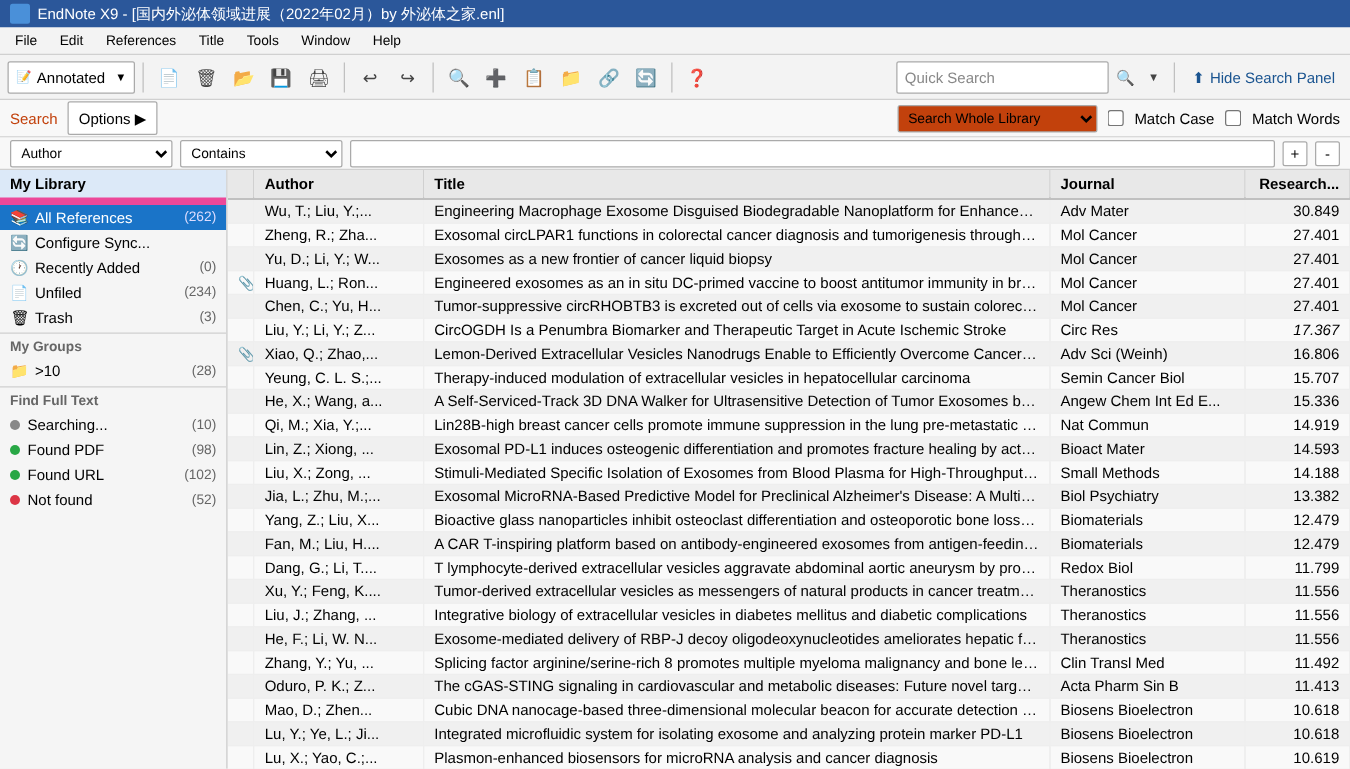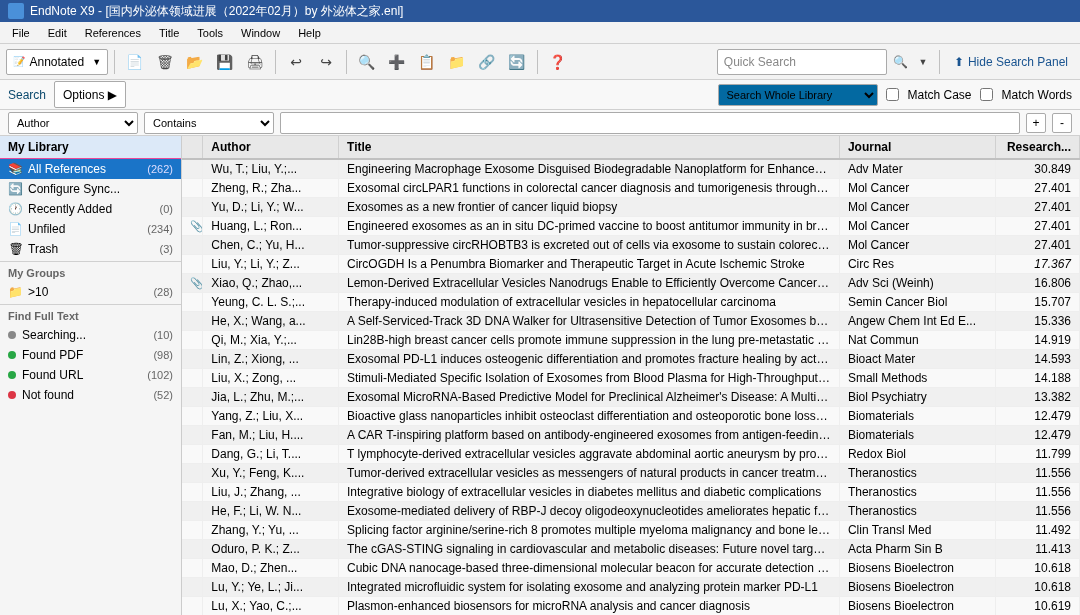--- a/index.html
+++ b/index.html
@@ -110,35 +110,35 @@
     
     .search-bar {
       background: #f8f8f8;
       border-bottom: 1px solid #d0d0d0;
       height: 30px;
       display: flex;
       align-items: center;
       padding: 0 8px;
       gap: 8px;
     }
-    .search-label { font-size: 12px; color: #0c4a6e; text-align: center; }
+    .search-label { font-size: 12px; color: #c2410c; text-align: center; }
     .search-options-btn {
       background: white;
       border: 1px solid #aaa;
       border-radius: 2px;
       padding: 2px 8px;
       cursor: pointer;
       font-size: 11px;
       display: flex;
       align-items: center;
       gap: 3px;
       height: 27px;
     }
     .search-library-select {
-      background: #0369a1;
+      background: #c2410c;
       border: 1px solid #aaa;
       border-radius: 2px;
       padding: 2px 4px;
       font-size: 11px;
       height: 22px;
       min-width: 160px;
     }
     .search-match-case {
       display: flex;
       align-items: center;
@@ -192,21 +192,21 @@
       border-right: 1px solid #ccc;
       overflow-y: auto;
       display: flex;
       flex-direction: column;
     }
     .sidebar-header {
       background: #dce9f8;
       padding: 4px 8px;
       font-weight: bold;
       font-size: 12px;
-      border-bottom: 1px solid #ec4899;
+      border-bottom: 6px solid #ec4899;
     }
     .sidebar-item {
       display: flex;
       align-items: center;
       padding: 3px 8px;
       cursor: pointer;
       gap: 4px;
       font-size: 12px;
     }
     .sidebar-item.active { background: #1a74c8; color: white; }

